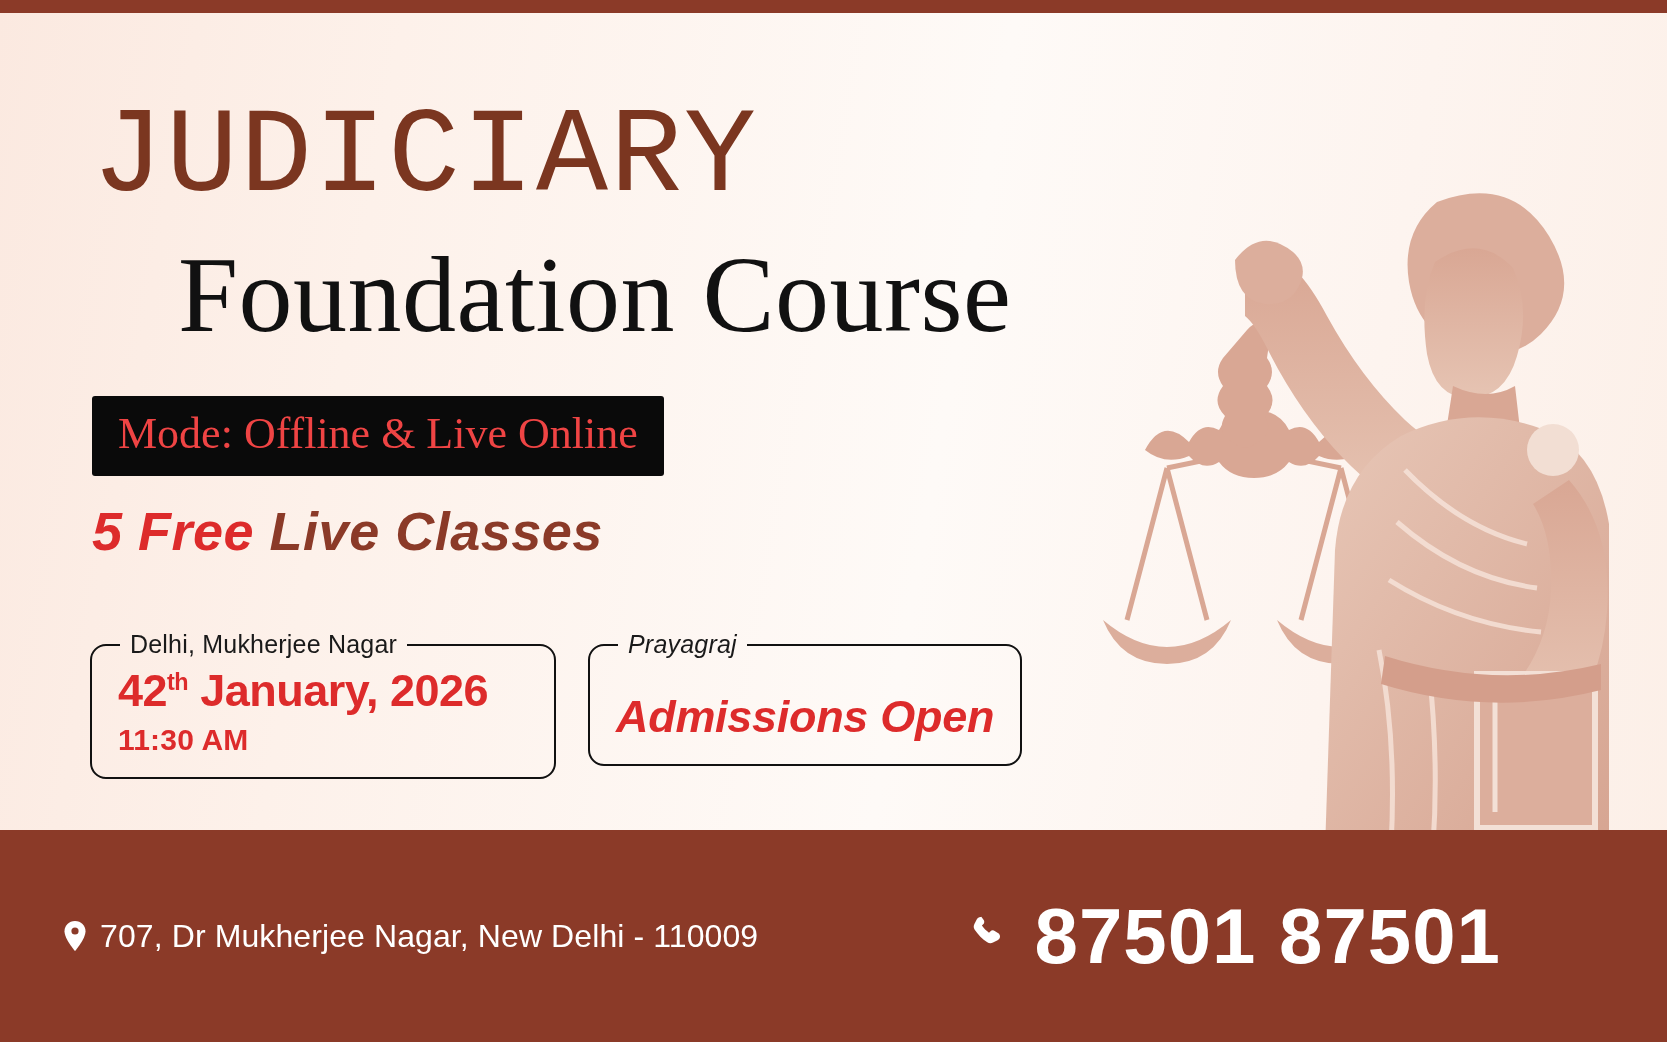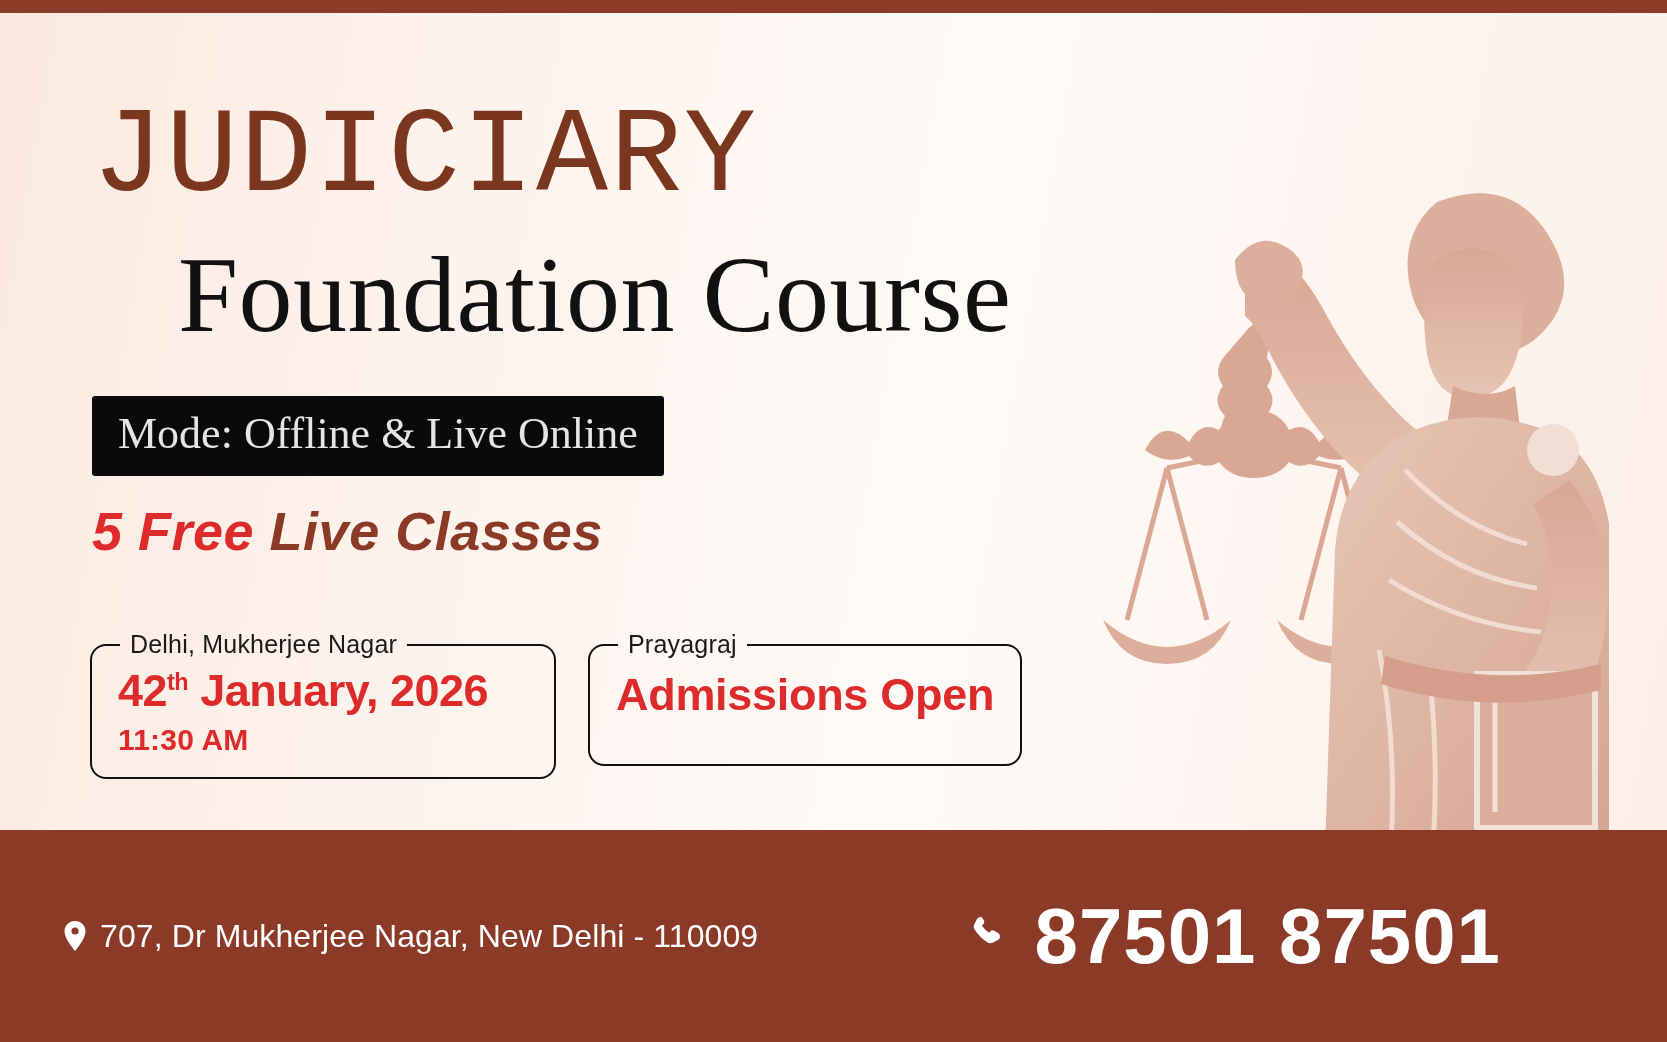--- a/index.html
+++ b/index.html
@@ -66,21 +66,21 @@
     font-weight: 400;
     letter-spacing: 0.5px;
   }
 
   
   .mode-badge {
     position: absolute;
     left: 92px;
     top: 396px;
     background: #0a0a0a;
-    color: #e5e5e5;
+    color: #ef4444;
     font-family: "Liberation Serif", "DejaVu Serif", serif;
     font-size: 44px;
     line-height: 1;
     padding: 16px 26px 20px 26px;
     border-radius: 3px;
     white-space: nowrap;
   }
 
   
   .demo-line {
@@ -106,21 +106,21 @@
     gap: 28px;
   }
   .info-box {
     border: 2px solid #111111;
     border-radius: 16px;
     padding: 0 26px 20px 26px;
     box-sizing: border-box;
     background: transparent;
   }
   .info-box.box-delhi { width: 466px; min-height: 136px; }
-  .info-box.box-prayagraj { width: 422px; min-height: 136px; }
+  .info-box.box-prayagraj { width: 422px; min-height: 136px; font-style: italic; }
 
   .info-legend {
     font-size: 25px;
     color: #1a1a1a;
     padding: 0 10px;
     margin-left: 2px;
     letter-spacing: 0.2px;
     white-space: nowrap;
   }
 
@@ -142,21 +142,21 @@
     font-size: 30px;
     font-weight: bold;
     margin-top: 6px;
     letter-spacing: 0.2px;
   }
   .admission-line {
     color: #dd2b2b;
     font-size: 45px;
     font-weight: bold;
     letter-spacing: -0.3px;
-    margin-top: 10px;
+    margin-top: 32px;
     white-space: nowrap;
   }
 
   
   .footer {
     position: absolute;
     left: 0;
     bottom: 0;
     width: 100%;
     height: 212px;

